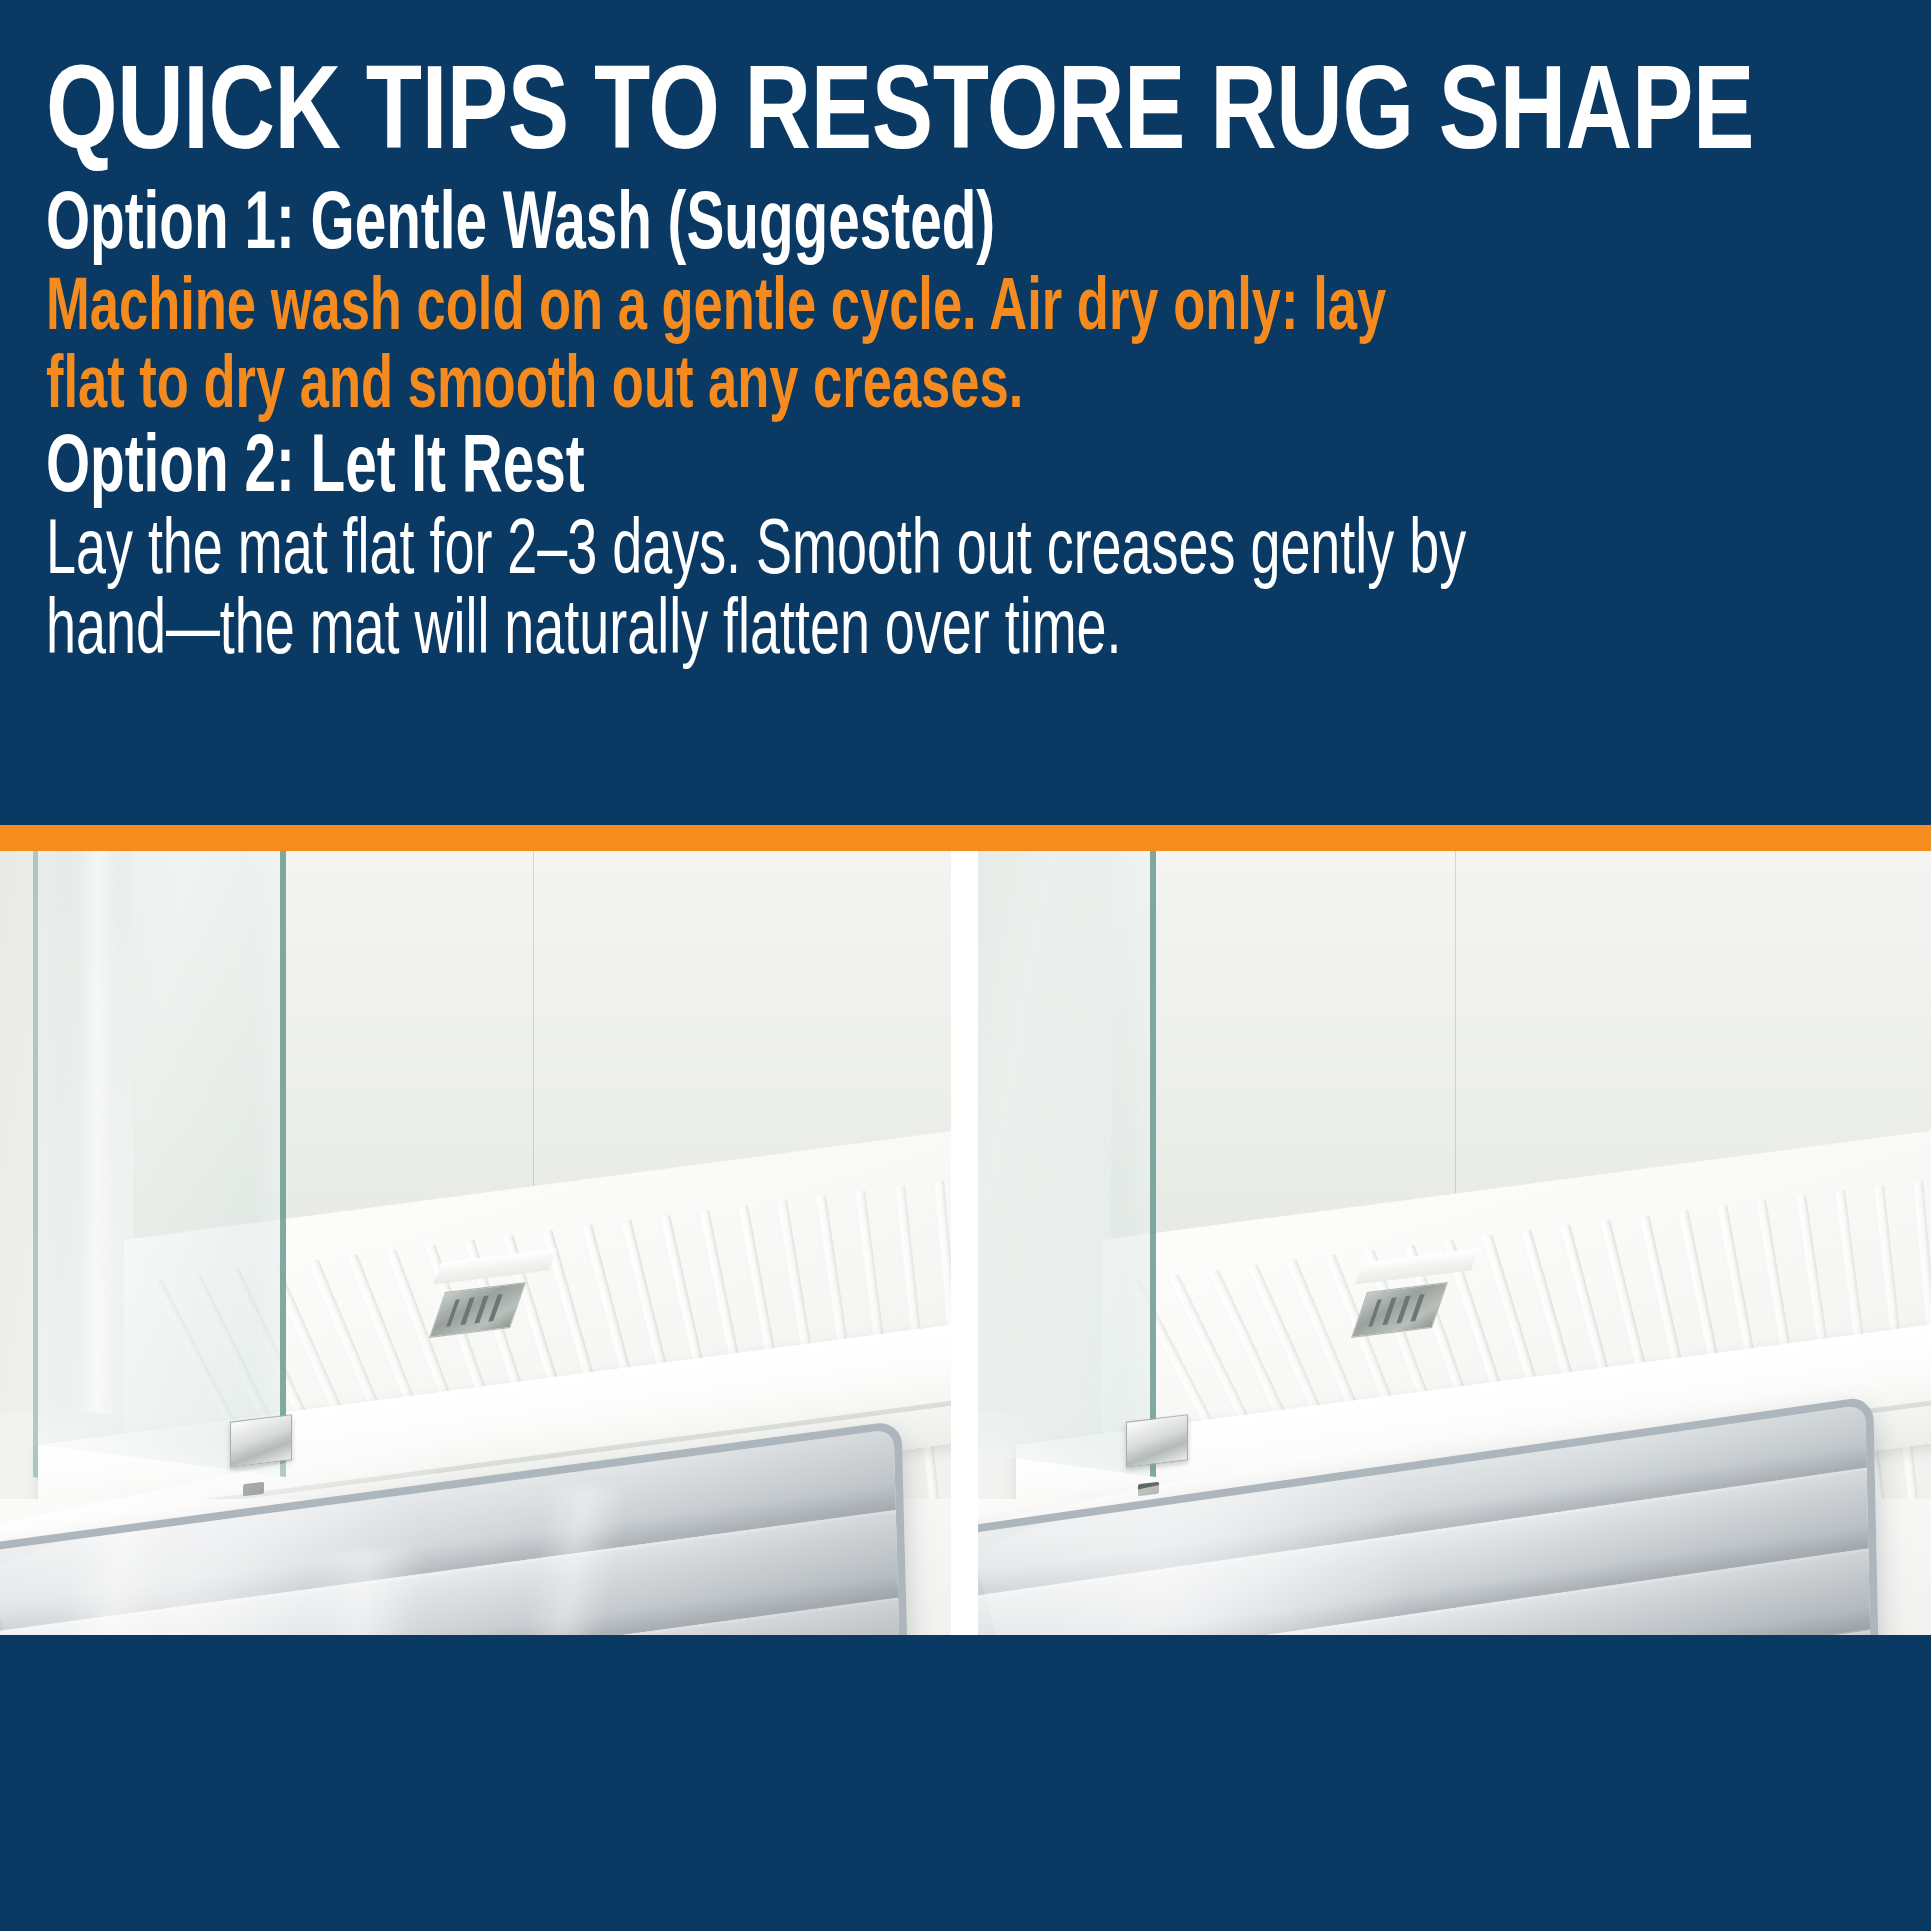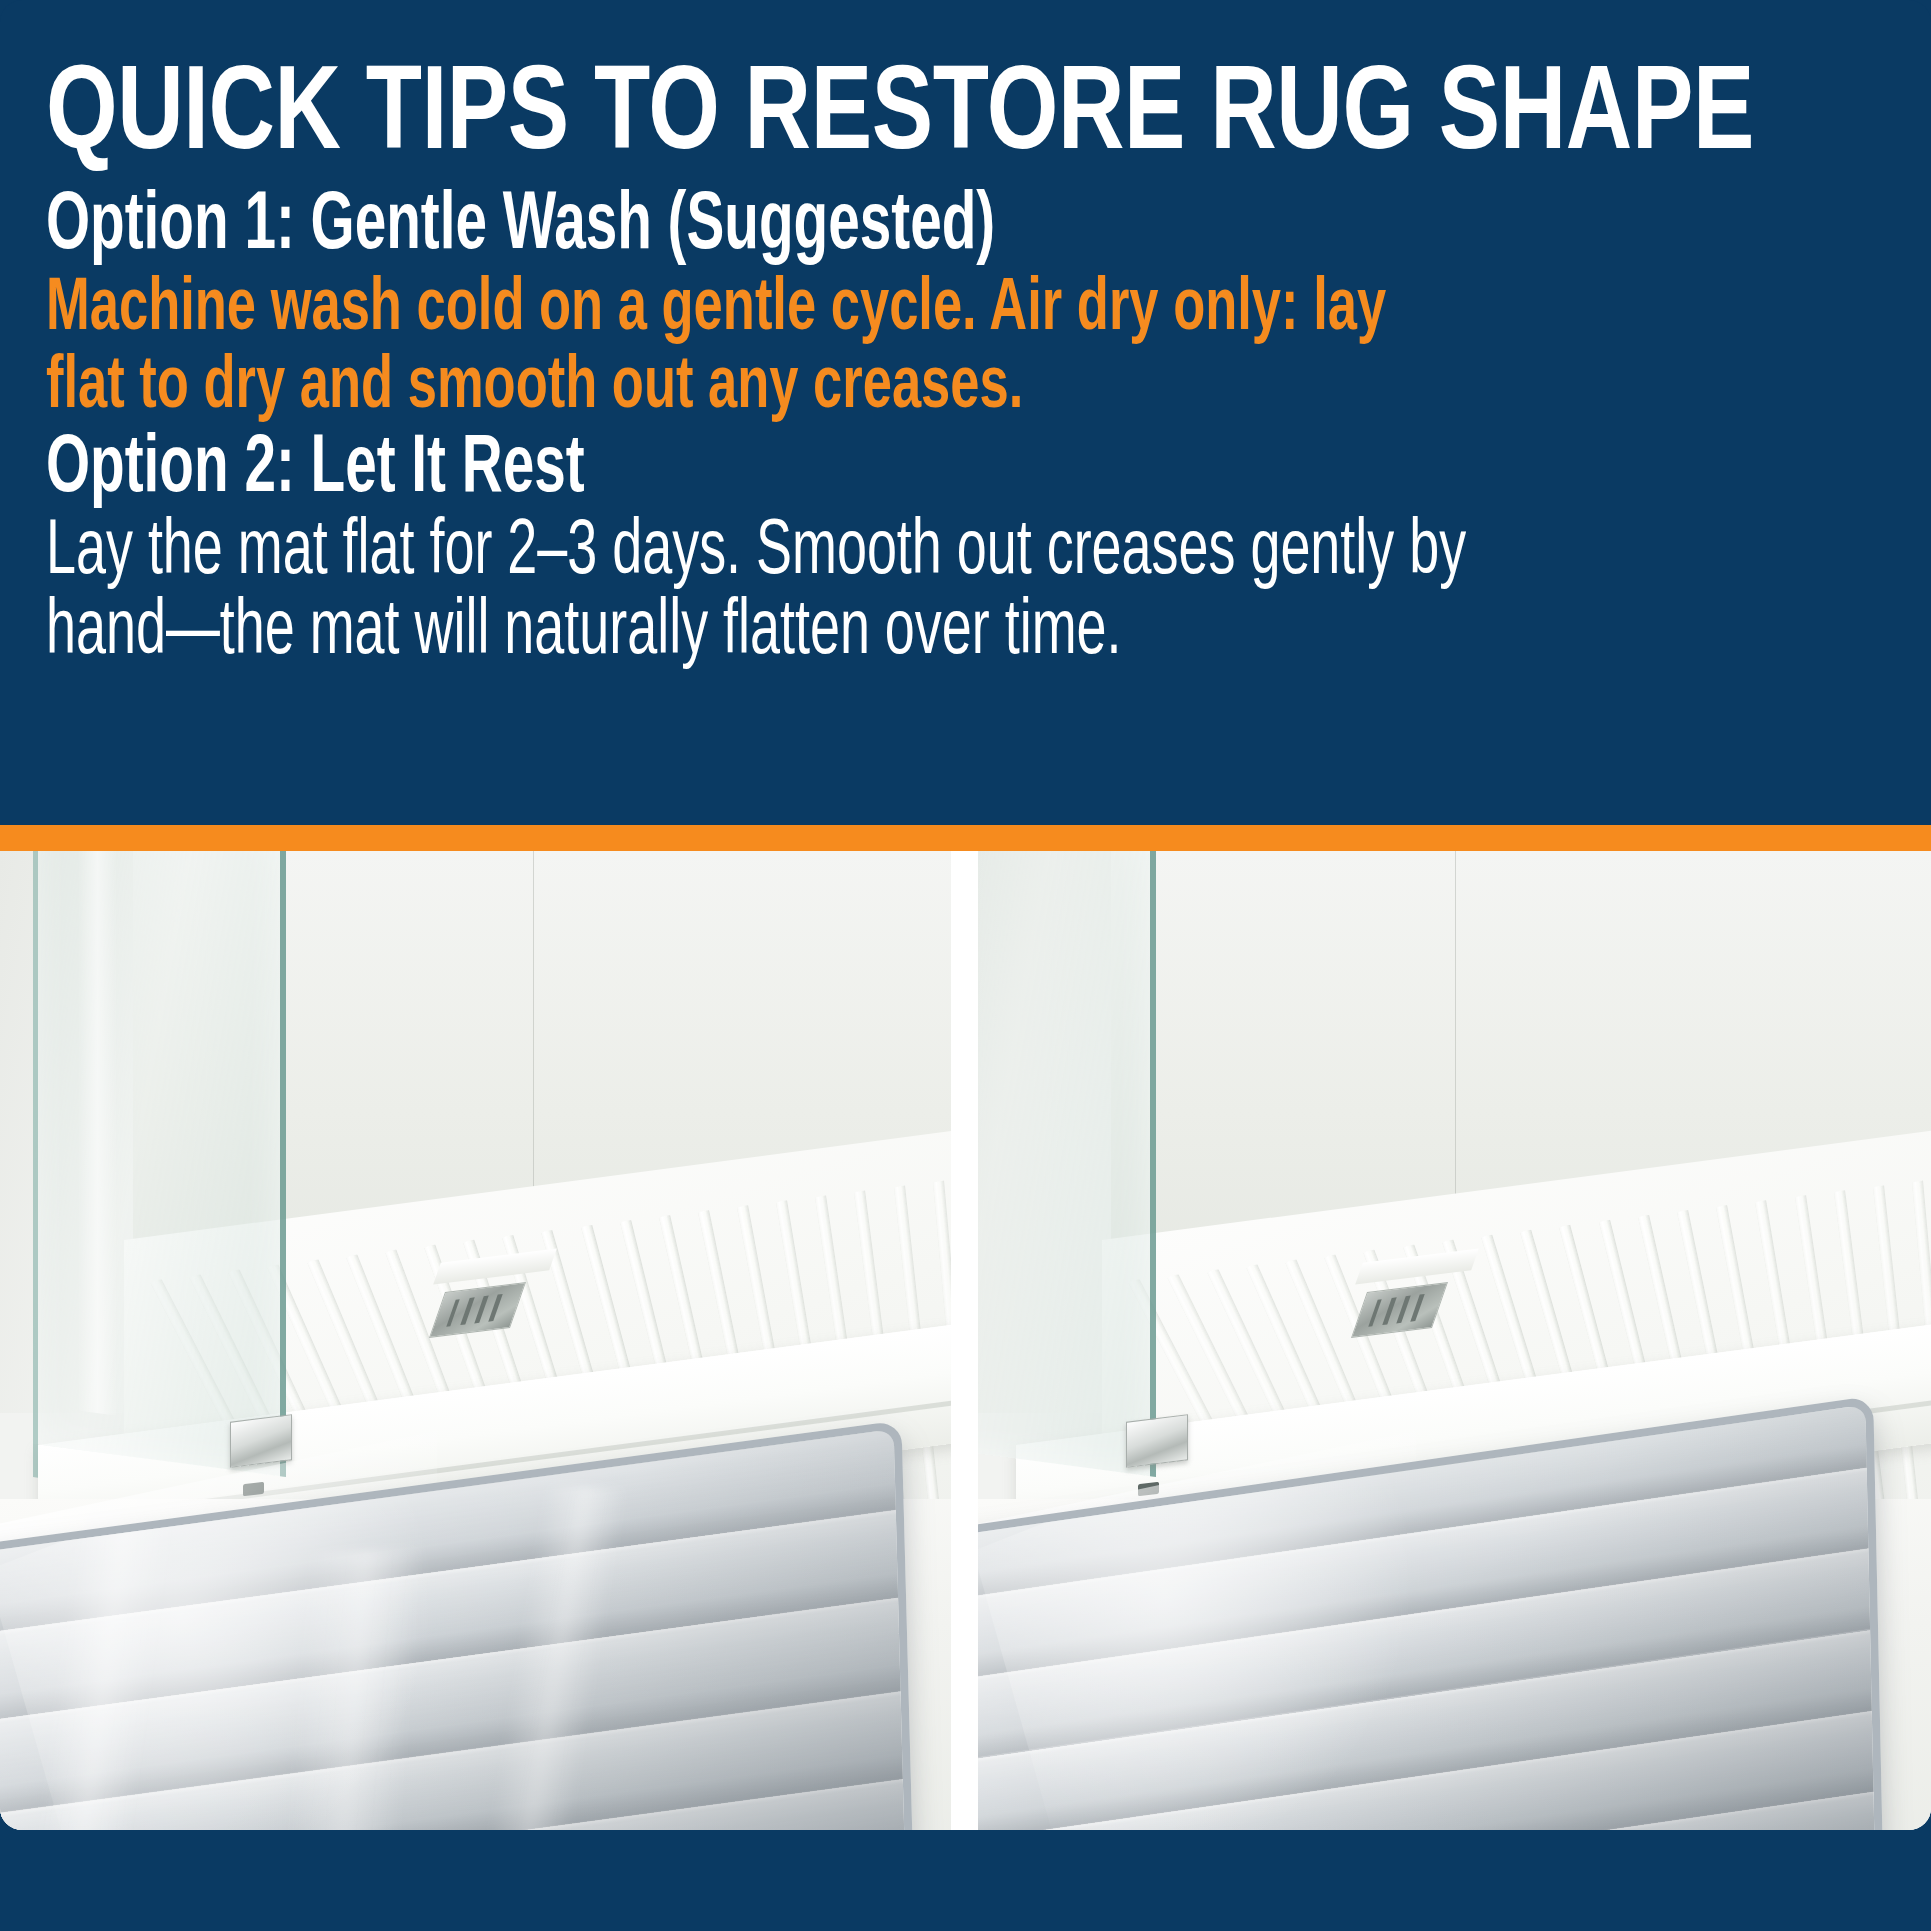--- a/index.html
+++ b/index.html
@@ -1,21 +1,21 @@
 <!DOCTYPE html>
 <html><head>
 <meta charset="utf-8">
 <style>
   html,body{margin:0;padding:0;}
   body{
     width:1931px;height:1931px;overflow:hidden;
     font-family:"Liberation Sans", sans-serif;
     background:#0a3a63;
   }
-  #page{position:relative;width:1931px;height:1830px;overflow:hidden;border-radius:22px;}
+  #page{position:relative;width:1931px;height:1635px;overflow:hidden;}
 
   
   .text-panel{
     position:absolute;left:0;top:0;width:1931px;height:825px;
     background:#0a3a63;
     box-sizing:border-box;
     padding:50px 39px 0 46px;
   }
   .headline{
     font-family:"Liberation Sans", sans-serif;

